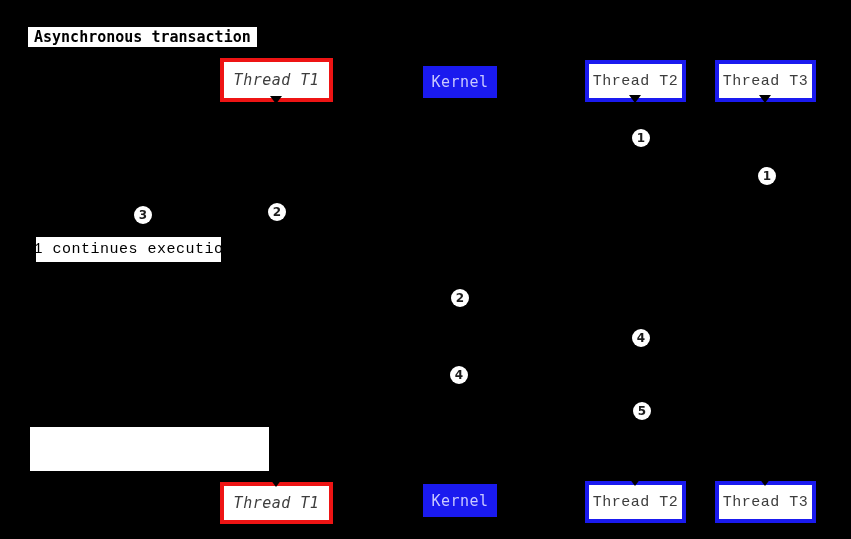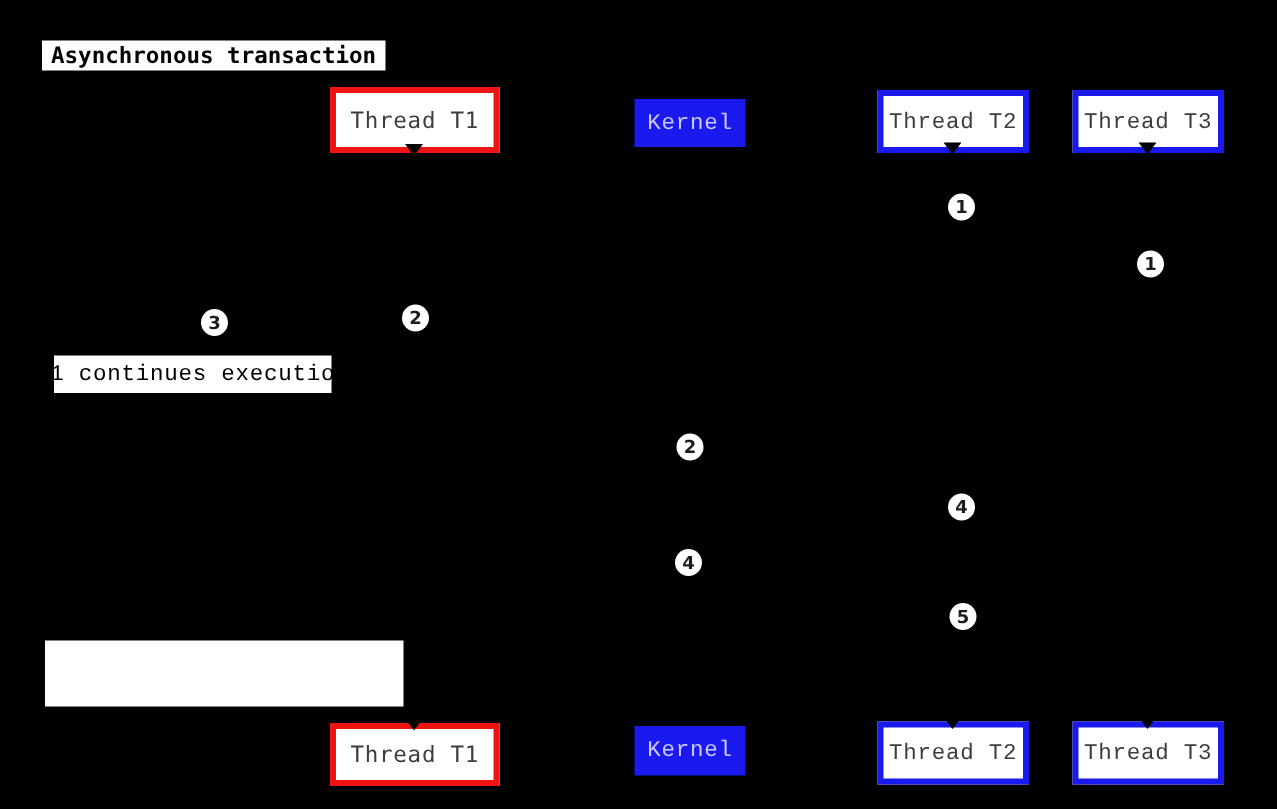--- a/index.html
+++ b/index.html
@@ -29,27 +29,26 @@
   .participant {
     background: var(--box_bg, #fff);
     display: flex;
     align-items: center;
     justify-content: center;
     font-size: 15px;
     letter-spacing: 0.5px;
     color: var(--thread_text, #3d3d3d);
     white-space: nowrap;
   }
-  .p-red    { border: 4px solid var(--red, #ee1414); }
+  .p-red    { border: 4px solid var(--red, #ee1414); font-style: italic; }
   .p-blue   { border: 4px solid var(--blue, #1a1aef); font-family: Liberation Mono, monospace; }
   .p-kernel {
     background: var(--blue, #1a1aef);
     border: none;
     color: var(--kernel_text, #c9c9ff);
-    font-family: Liberation Mono, monospace;
   }
 
   .note {
     background: var(--box_bg, #fff);
     color: #000;
     font-family: "Liberation Mono", monospace;
     font-size: 15px;
     letter-spacing: 0.5px;
     display: flex;
     align-items: center;

